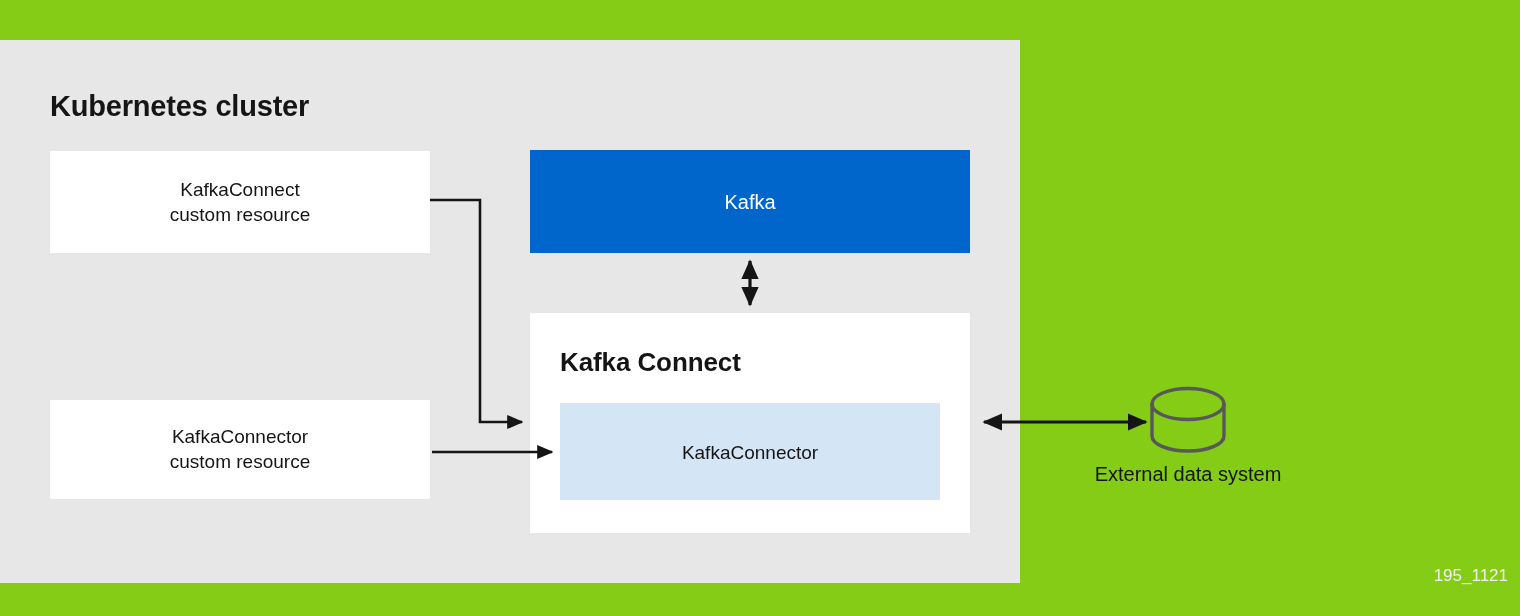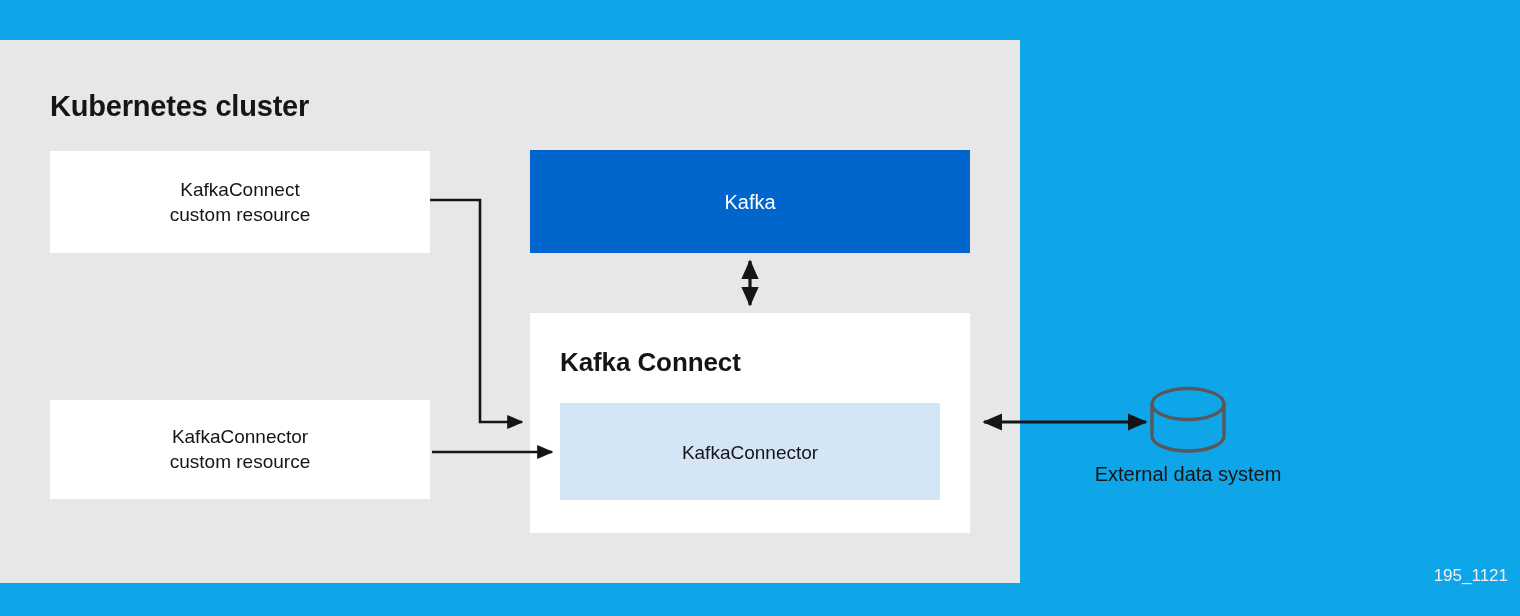--- a/index.html
+++ b/index.html
@@ -9,21 +9,21 @@
     background: #ffffff;
   }
   body {
     font-family: "Liberation Sans", sans-serif;
     -webkit-font-smoothing: antialiased;
   }
   #canvas {
     position: relative;
     width: 1520px;
     height: 616px;
-    background: #0ea5e9;
+    background: #84cc16;
     overflow: hidden;
   }
   #diagram-svg {
     position: absolute;
     left: 0;
     top: 0;
     width: 1520px;
     height: 616px;
     display: block;
   }

